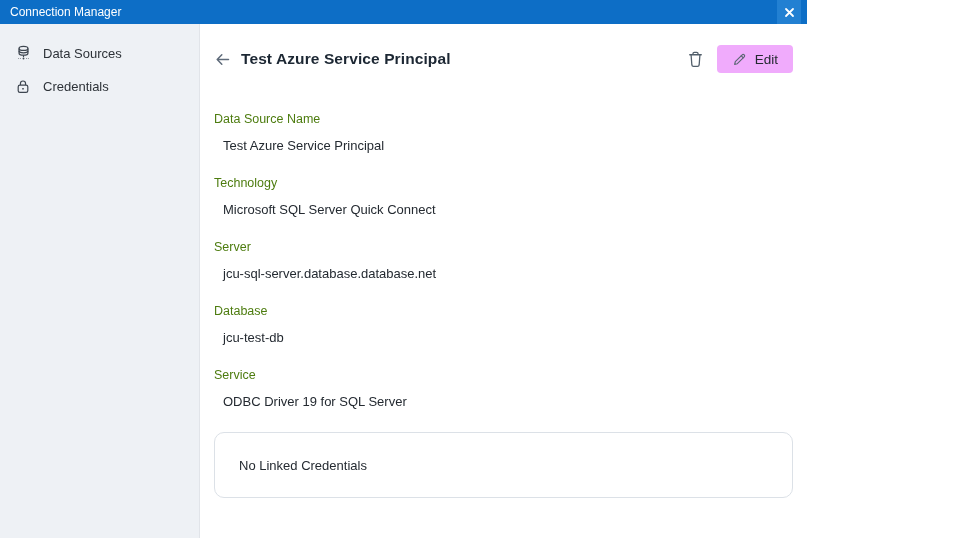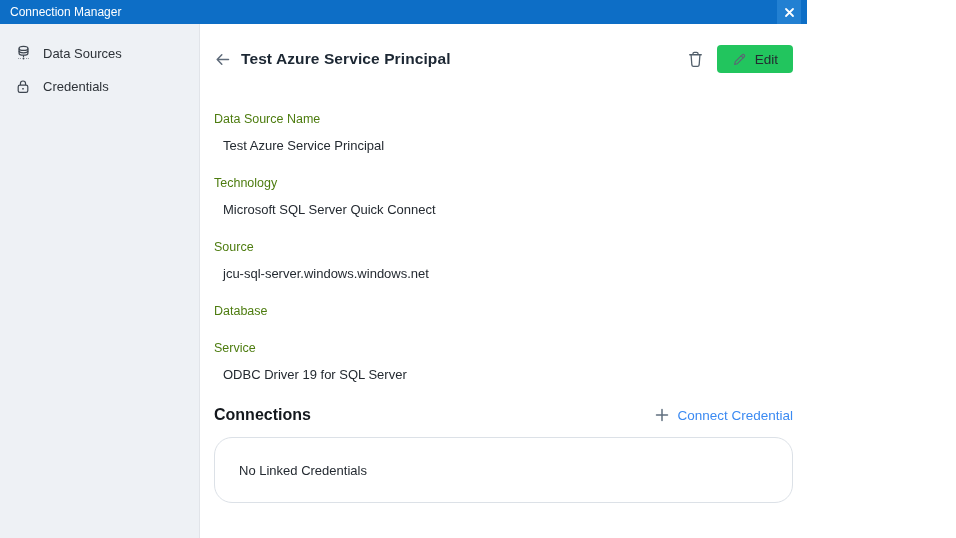--- a/index.html
+++ b/index.html
@@ -57,21 +57,21 @@
     margin-top: 21px;
     display: flex; align-items: center;
     height: 28px;
   }
   .back-btn { display: flex; align-items: center; color: #5f6b7a; margin-right: 10px; cursor: pointer; }
   .detail-title { font-size: 15.5px; font-weight: 700; color: #1c2733; letter-spacing: 0.1px; }
   .header-actions { margin-left: auto; display: flex; align-items: center; gap: 13px; }
   .trash-btn { display: flex; align-items: center; color: #525f6b; cursor: pointer; }
   .edit-btn {
     display: flex; align-items: center; gap: 8px;
-    background: #22c55e;
+    background: #f0abfc;
     border: none; border-radius: 4px;
     padding: 6px 15px;
     height: 28px;
     font-family: inherit;
     font-size: 13.5px; color: #242a31;
     cursor: pointer;
   }
   .edit-btn .icon { display: flex; color: #5b6674; }
 
   
@@ -90,21 +90,21 @@
     display: flex; align-items: center; gap: 8px;
     cursor: pointer;
     font-size: 13.5px;
   }
   .connect-credential .plus { display: flex; color: #606f7f; }
   .connect-credential .link-label { color: #3b8af2; }
 
   .empty-card {
     margin-top: 13px;
     border: 1px solid #dce1e7;
-    border-radius: 18px;
+    border-radius: 10px;
     background: #fff;
     height: 66px;
     display: flex; align-items: center;
     padding-left: 24px;
   }
   .empty-card-text { font-size: 13px; color: #242a31; }
 
   svg { display: block; }
 </style>
 </head>
@@ -190,43 +190,33 @@
       <div class="fields">
         <div class="field">
           <div class="field-label">Data Source Name</div>
           <div class="field-value">Test Azure Service Principal</div>
         </div>
         <div class="field">
           <div class="field-label">Technology</div>
           <div class="field-value">Microsoft SQL Server Quick Connect</div>
         </div>
         <div class="field">
-          <div class="field-label">Source</div>
-          <div class="field-value">jcu-sql-server.windows.windows.net</div>
+          <div class="field-label">Server</div>
+          <div class="field-value">jcu-sql-server.database.database.net</div>
         </div>
         <div class="field">
           <div class="field-label">Database</div>
+          <div class="field-value">jcu-test-db</div>
         </div>
         <div class="field">
           <div class="field-label">Service</div>
           <div class="field-value">ODBC Driver 19 for SQL Server</div>
         </div>
       </div>
 
-      <div class="connections-header">
-        <span class="connections-title">Connections</span>
-        <span class="connect-credential">
-          <span class="plus">
-            <svg width="14" height="14" viewBox="0 0 14 14" fill="none" stroke="#606f7f" stroke-width="1.5" stroke-linecap="round">
-              <path d="M7 1.5 V12.5 M1.5 7 H12.5"></path>
-            </svg>
-          </span>
-          <span class="link-label">Connect Credential</span>
-        </span>
-      </div>
 
       <div class="empty-card">
         <span class="empty-card-text">No Linked Credentials</span>
       </div>
 
     </div>
   </div>
 </div>
 
 </body></html>

